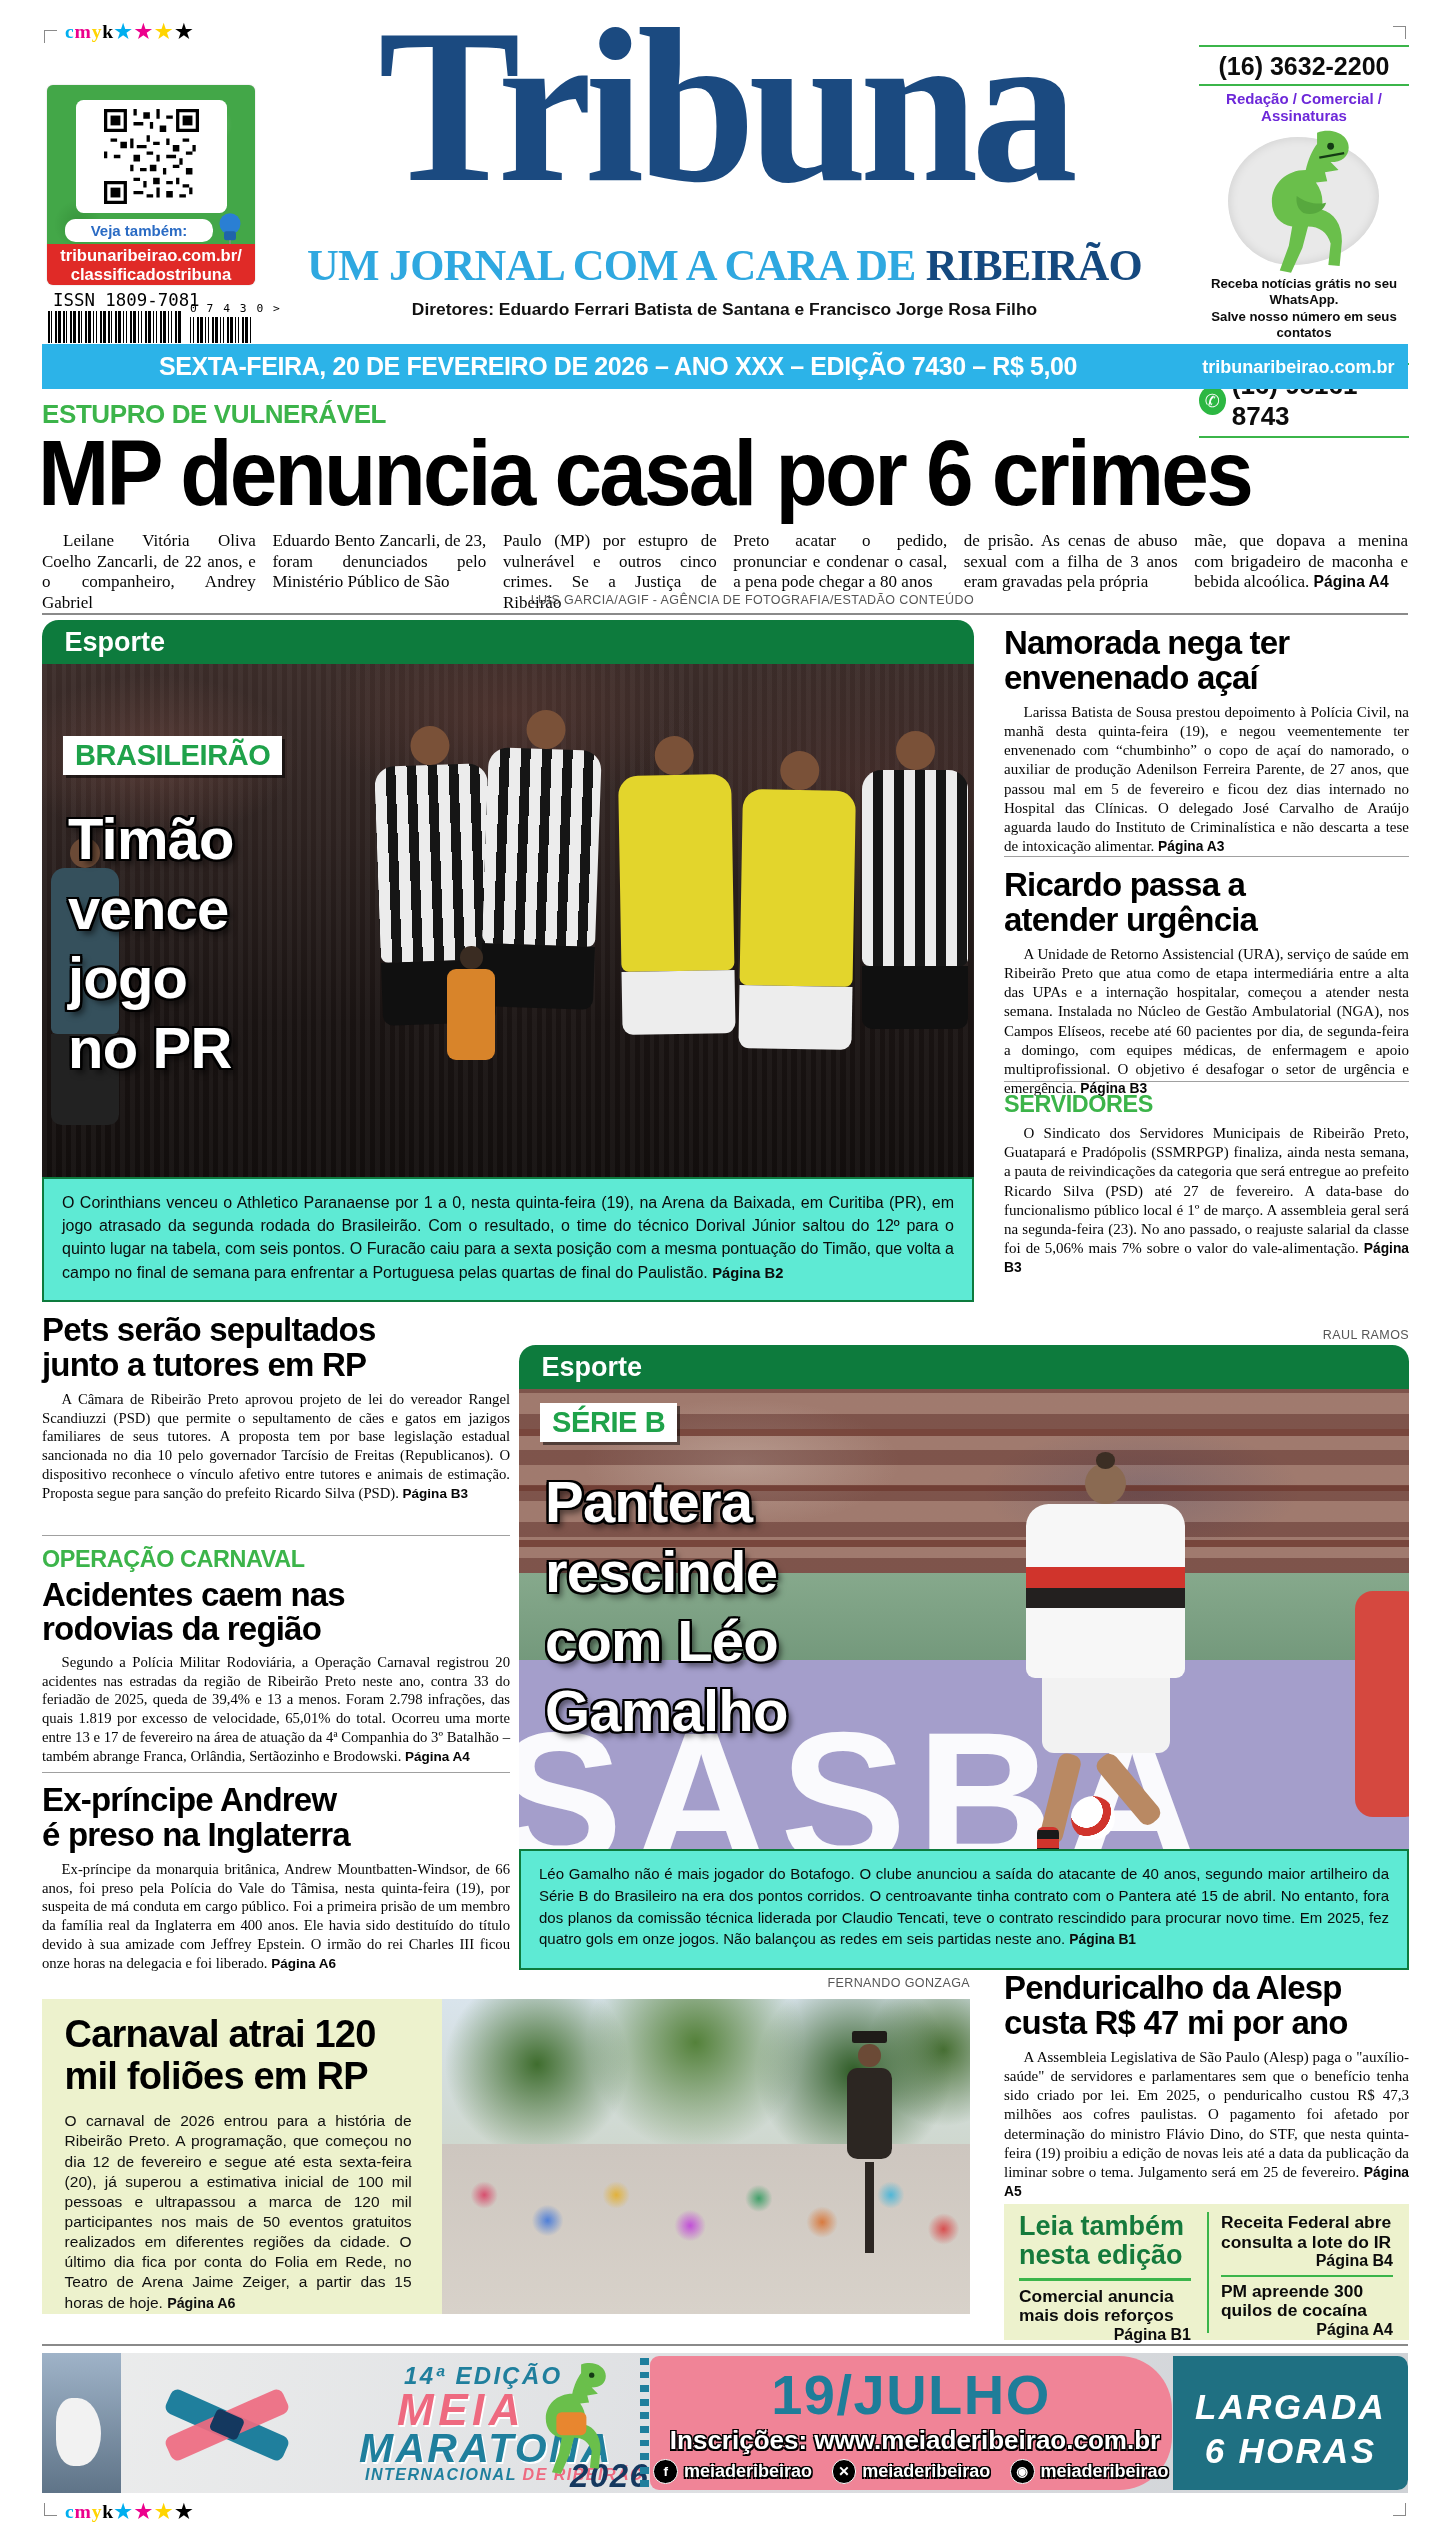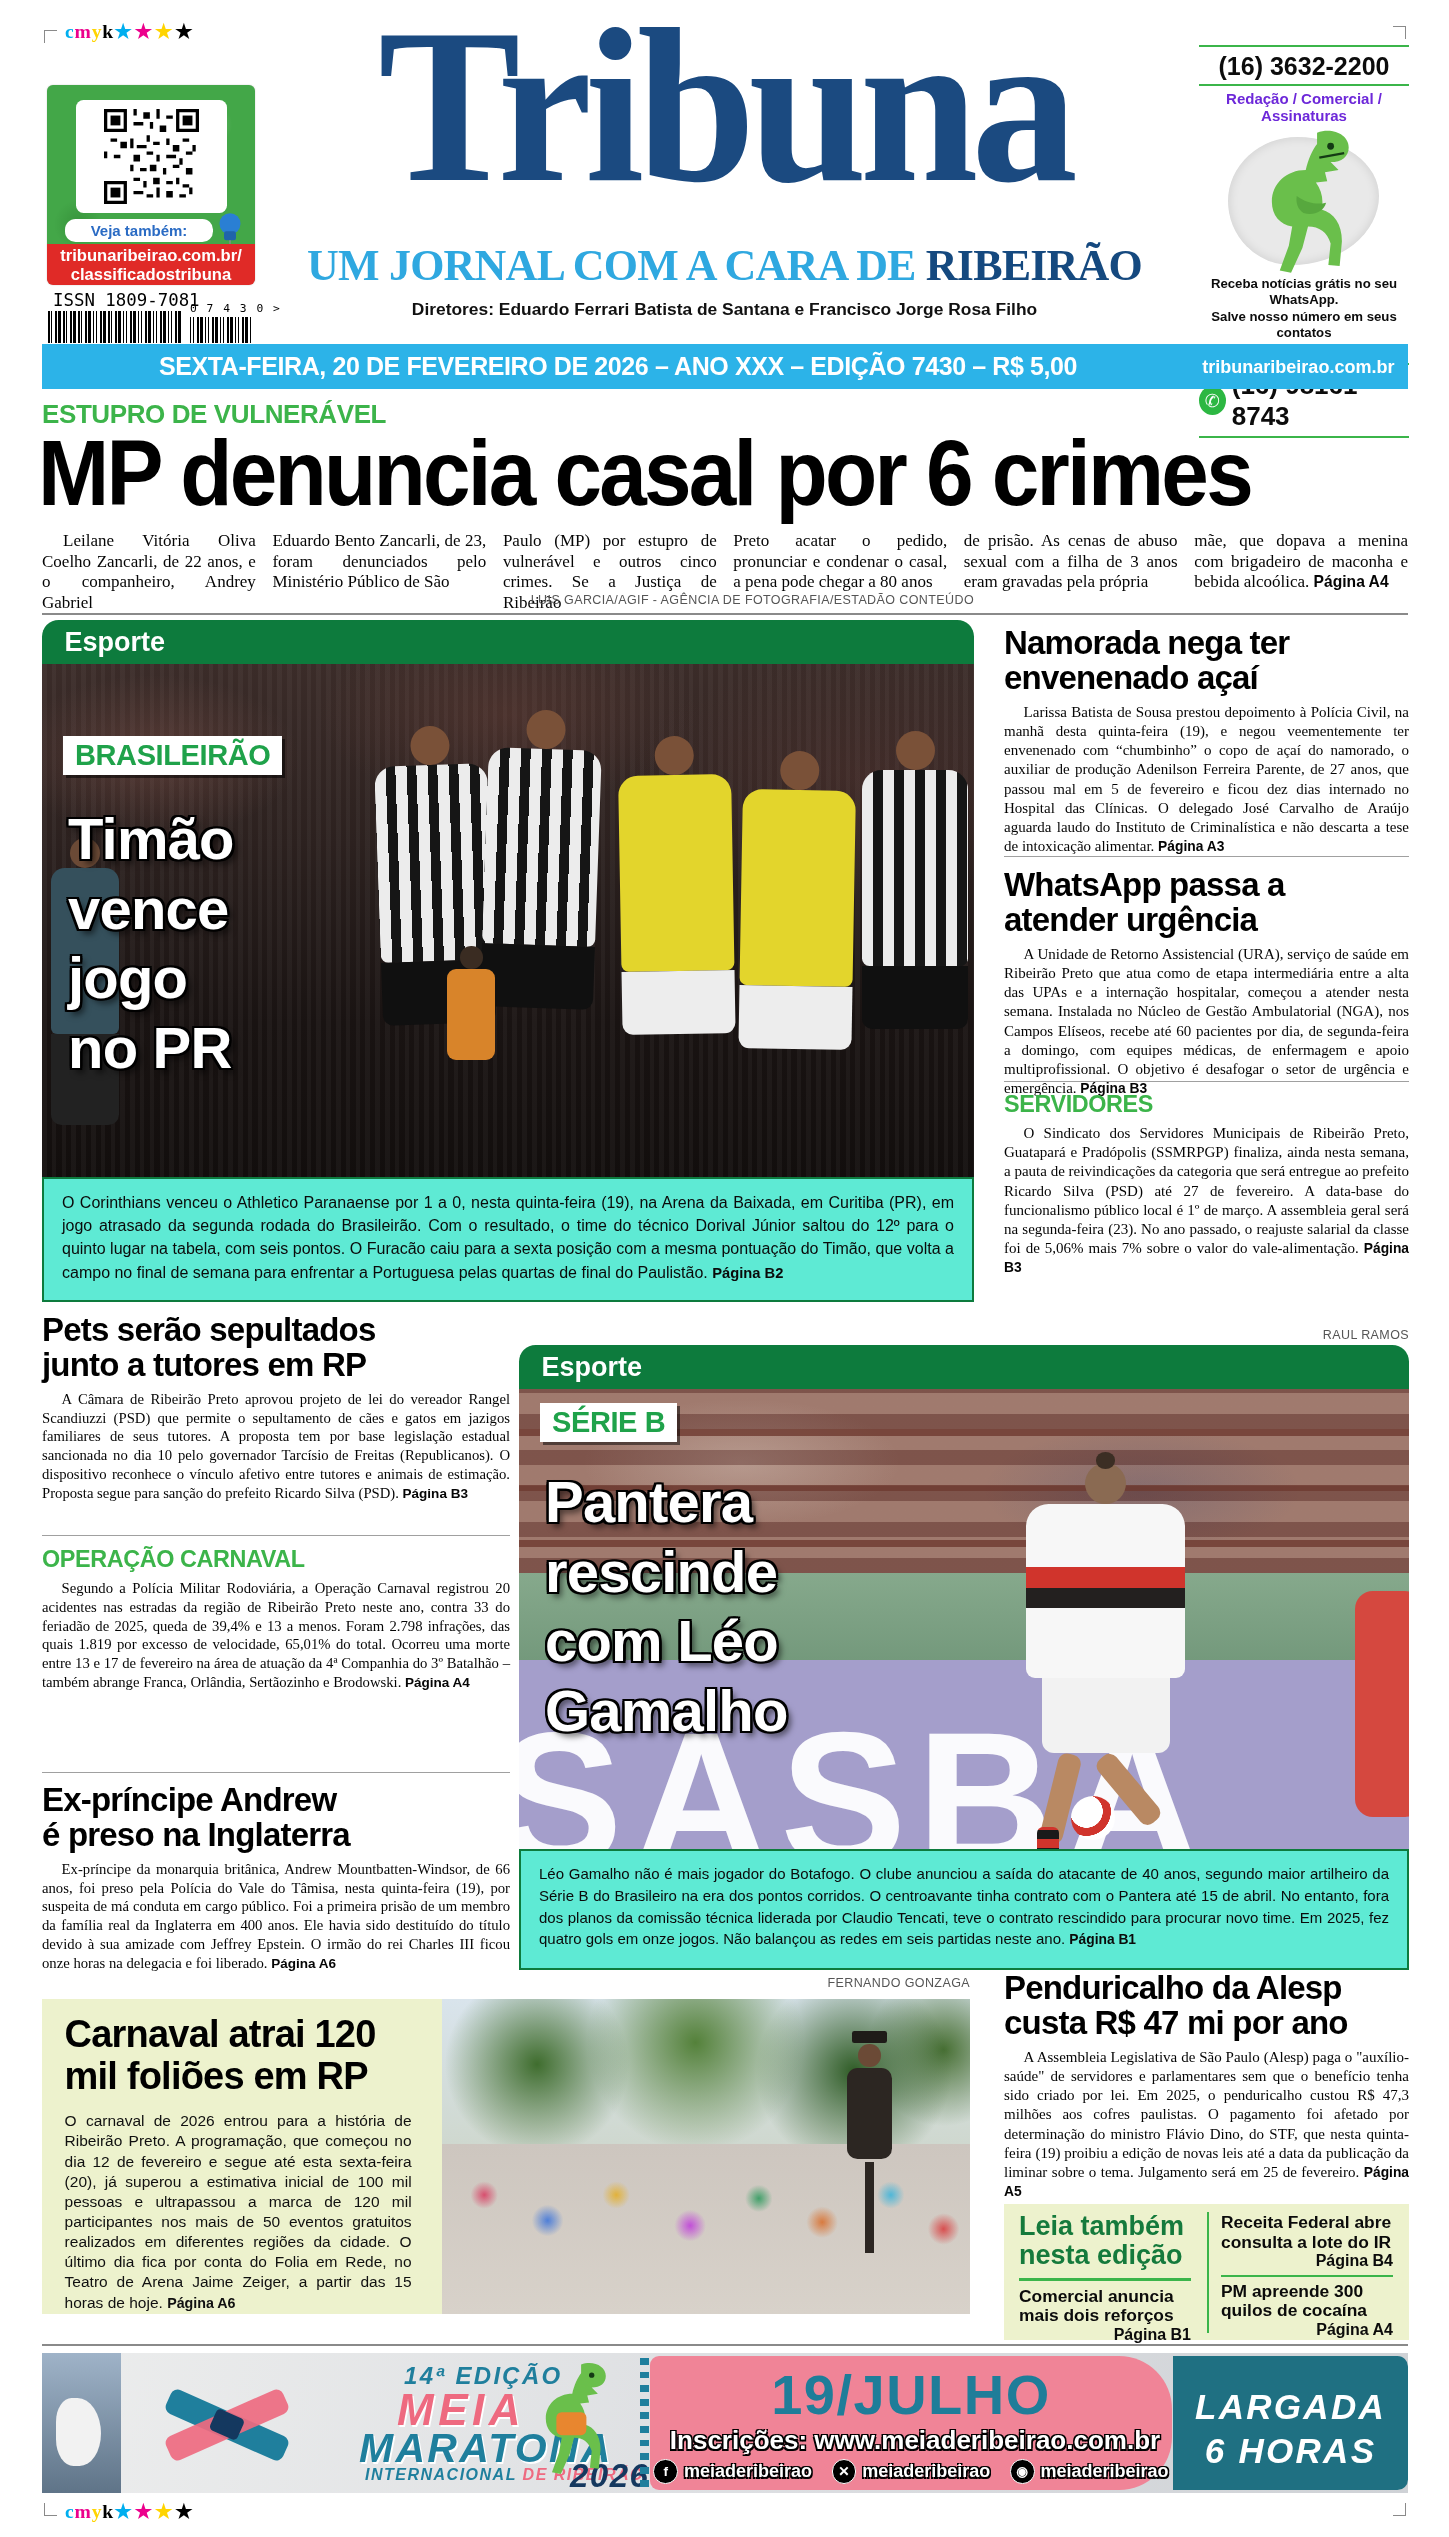--- a/index.html
+++ b/index.html
@@ -300,21 +300,21 @@
     <span>Namorada nega ter</span>
       <span>envenenado açaí</span>
   </div>
   <p class="brief-body" style="margin:7.5px 0 0;">
     <span>Larissa Batista de Sousa prestou depoimento à Polícia Civil, na manhã desta quinta-feira (19), e negou veementemente ter envenenado com “chumbinho” o copo de açaí do namorado, o auxiliar de produção Adenilson Ferreira Parente, de 27 anos, que passou mal em 5 de fevereiro e ficou dez dias internado no Hospital das Clínicas. O delegado José Carvalho de Araújo aguarda laudo do Instituto de Criminalística e não descarta a tese de intoxicação alimentar.</span> <b class="pageref">Página A3</b>
   </p>
 </div>
 <div class="abs divider" style="left:1004px;top:856px;width:405px;"></div>
 <div class="abs" style="left:1004px;top:868px;width:405px;">
   <div class="brief-title">
-    <span>WhatsApp passa a</span>
+    <span>Ricardo passa a</span>
       <span>atender urgência</span>
   </div>
   <p class="brief-body" style="margin:7.5px 0 0;">
     <span>A Unidade de Retorno Assistencial (URA), serviço de saúde em Ribeirão Preto que atua como de etapa intermediária entre a alta das UPAs e a internação hospitalar, começou a atender nesta semana. Instalada no Núcleo de Gestão Ambulatorial (NGA), nos Campos Elíseos, recebe até 60 pacientes por dia, de segunda-feira a domingo, com equipes médicas, de enfermagem e apoio multiprofissional. O objetivo é desafogar o setor de urgência e emergência.</span> <b class="pageref">Página B3</b>
   </p>
 </div>
 <div class="abs divider" style="left:1004px;top:1081px;width:405px;"></div>
 <div class="abs" style="left:1004px;top:1091px;width:405px;">
   <div class="brief-kicker">SERVIDORES</div>
   <p class="brief-body" style="margin:6px 0 0;">
@@ -328,20 +328,24 @@
     <span>Pets serão sepultados</span>
       <span>junto a tutores em RP</span>
   </div>
   <p class="brief-body" style="margin:7.5px 0 0;font-size:14.7px;">
     <span>A Câmara de Ribeirão Preto aprovou projeto de lei do vereador Rangel Scandiuzzi (PSD) que permite o sepultamento de cães e gatos em jazigos familiares de seus tutores. A proposta tem por base legislação estadual sancionada no dia 10 pelo governador Tarcísio de Freitas (Republicanos). O dispositivo reconhece o vínculo afetivo entre tutores e animais de estimação. Proposta segue para sanção do prefeito Ricardo Silva (PSD).</span> <b class="pageref">Página B3</b>
   </p>
 </div>
 <div class="abs divider" style="left:42px;top:1535px;width:468px;"></div>
 <div class="abs" style="left:42px;top:1546px;width:468px;">
   <div class="brief-kicker">OPERAÇÃO CARNAVAL</div>
+  <div class="brief-title" style="margin-top:4.5px;">
+    <span>Acidentes caem nas</span>
+      <span>rodovias da região</span>
+  </div>
   <p class="brief-body" style="margin:6px 0 0;font-size:14.7px;">
     <span>Segundo a Polícia Militar Rodoviária, a Operação Carnaval registrou 20 acidentes nas estradas da região de Ribeirão Preto neste ano, contra 33 do feriadão de 2025, queda de 39,4% e 13 a menos. Foram 2.798 infrações, das quais 1.819 por excesso de velocidade, 65,01% do total. Ocorreu uma morte entre 13 e 17 de fevereiro na área de atuação da 4ª Companhia do 3º Batalhão – também abrange Franca, Orlândia, Sertãozinho e Brodowski.</span> <b class="pageref">Página A4</b>
   </p>
 </div>
 <div class="abs divider" style="left:42px;top:1772px;width:468px;"></div>
 <div class="abs" style="left:42px;top:1783px;width:468px;">
   <div class="brief-title">
     <span>Ex-príncipe Andrew</span>
       <span>é preso na Inglaterra</span>
   </div>

